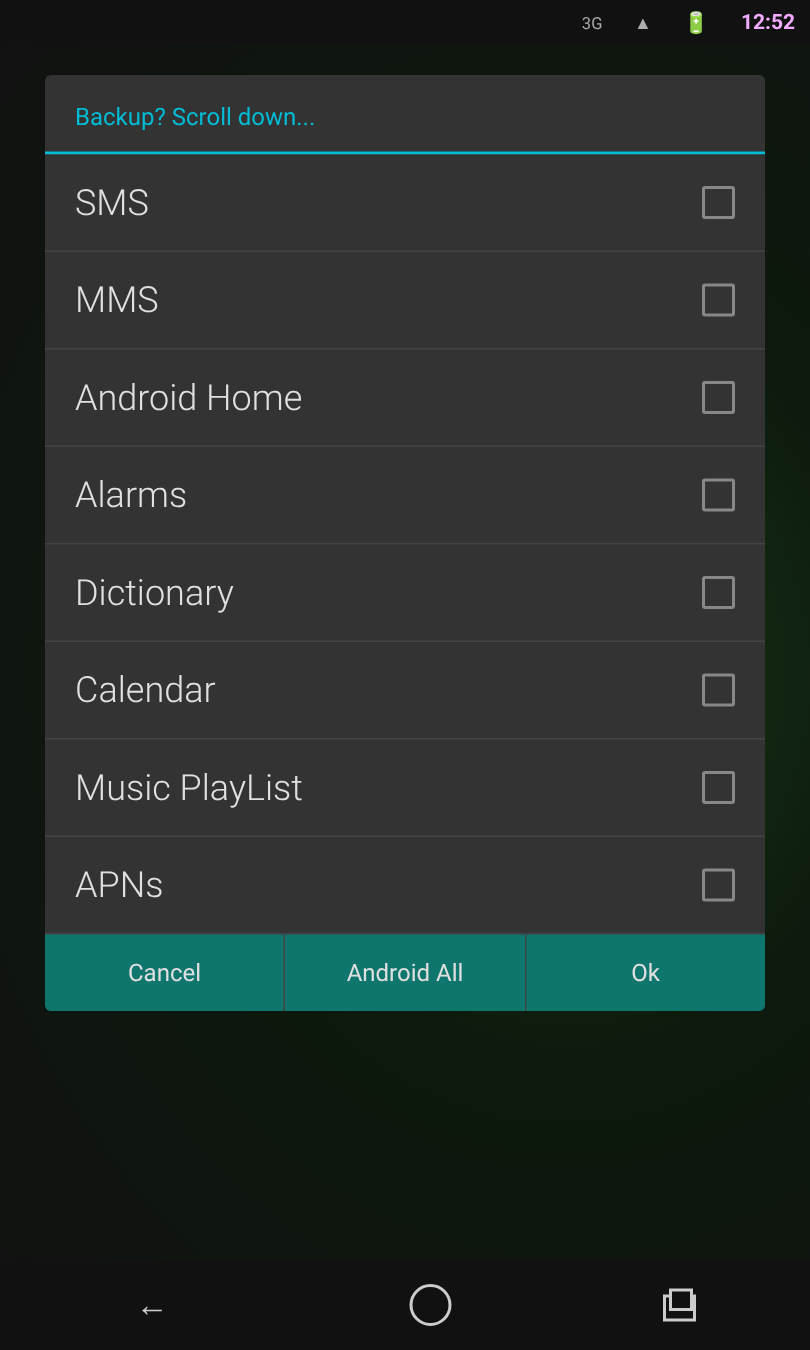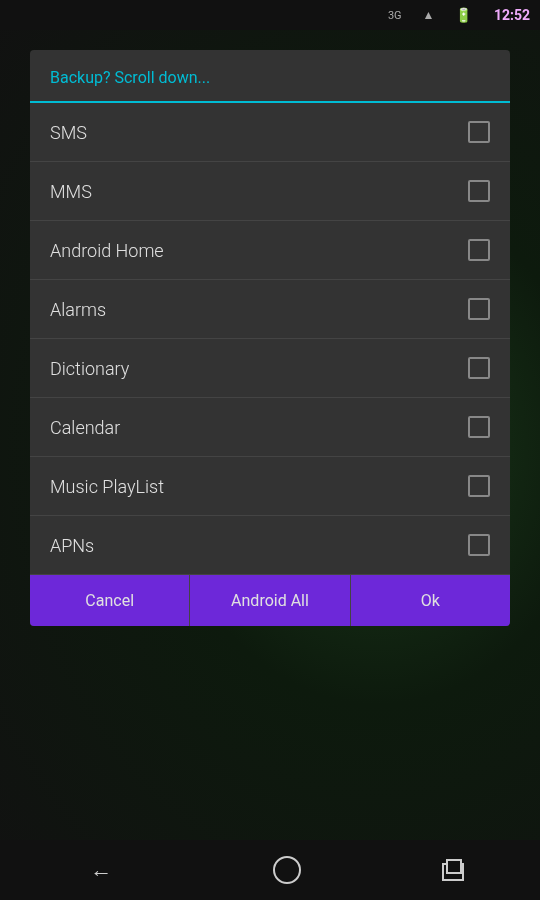--- a/index.html
+++ b/index.html
@@ -101,21 +101,21 @@
       border-bottom: 1px solid #444;
       cursor: pointer;
     }
 
     .list-item:last-child {
       border-bottom: none;
     }
 
     .item-label {
       color: #e0e0e0;
-      font-size: 18px;
+      font-size: 24px;
       font-weight: 300;
     }
 
     .checkbox {
       width: 22px;
       height: 22px;
       border: 2px solid #888;
       background: transparent;
       border-radius: 2px;
       flex-shrink: 0;
@@ -130,21 +130,21 @@
 
     .dialog-btn {
       flex: 1;
       padding: 16px 8px;
       text-align: center;
       color: #e0e0e0;
       font-size: 16px;
       font-weight: 400;
       cursor: pointer;
       border-right: 1px solid #444;
-      background: #6d28d9;
+      background: #0f766e;
     }
 
     .dialog-btn:last-child {
       border-right: none;
     }
 
     
     .nav-bar {
       position: absolute;
       bottom: 0;

